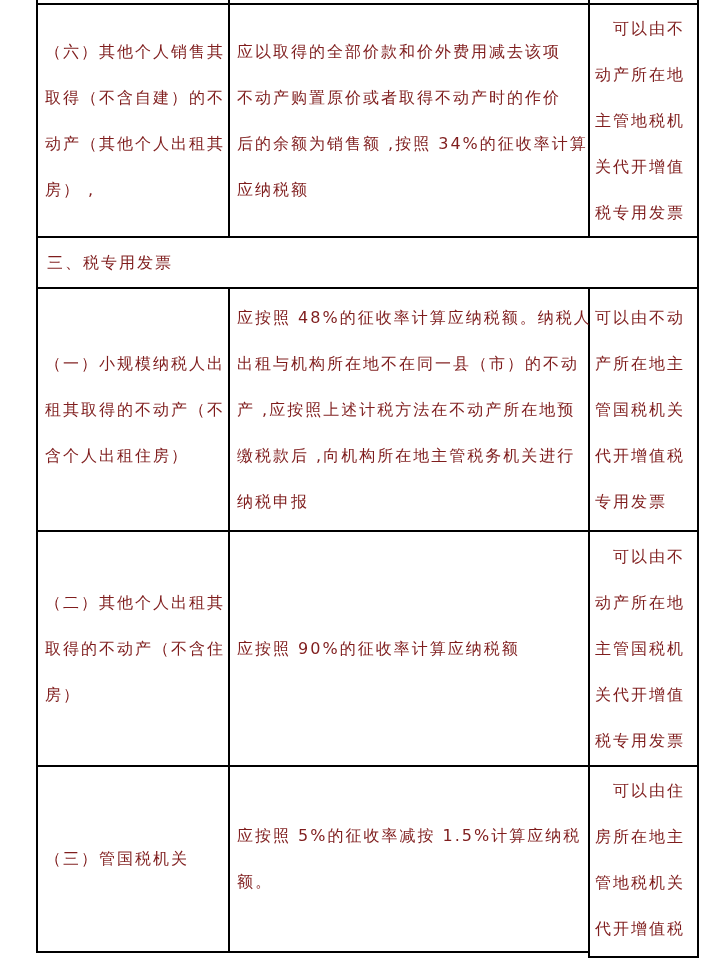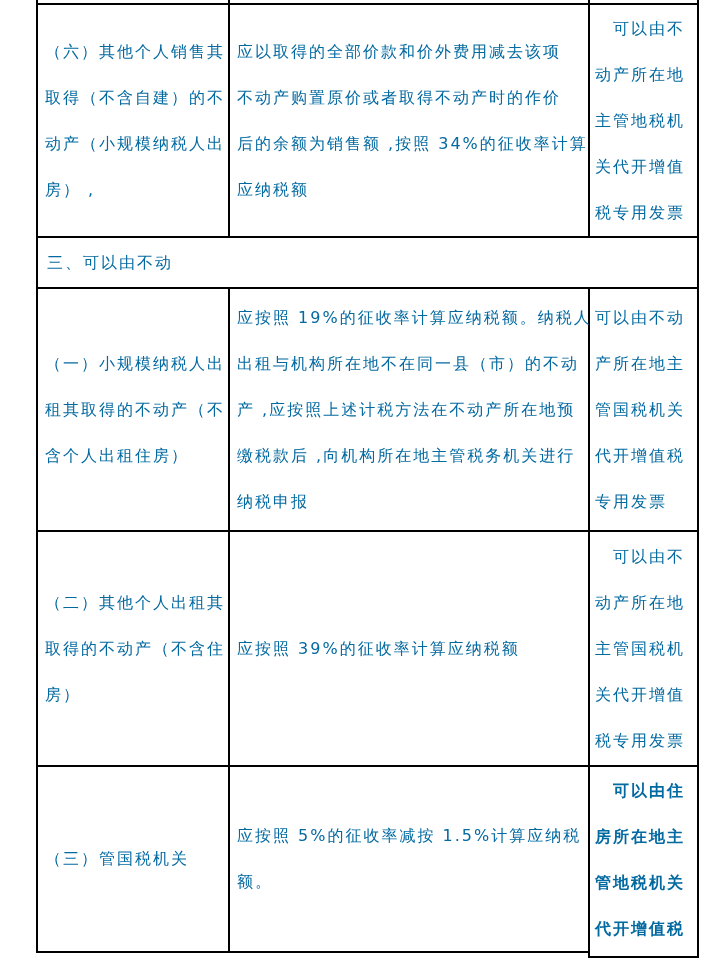--- a/index.html
+++ b/index.html
@@ -8,34 +8,34 @@
     font-family:"DejaVu Sans",sans-serif;color:#000000;
   }
   table.doc{
     border-collapse:collapse;table-layout:fixed;
     margin-left:36px;width:661px;
   }
   td{
     border:2px solid #000000;
     font-size:16px;letter-spacing:2px;line-height:46px;
     vertical-align:middle;white-space:pre;
-    padding:0 6px 0 7px;color:#0369a1;
+    padding:0 6px 0 7px;color:#7f1d1d;
   }
   col.c1{width:192px}
   col.c2{width:360px}
   col.c3{width:109px}
   tr.stub-top td{border-top:none;height:3px;padding:0;line-height:0;}
   tr.r1 td{height:231px}
   tr.r2 td{height:49px}
   tr.r3 td{height:241px}
   tr.r4 td{height:233px}
   tr.r5 td{height:184px}
   td.invoice{padding:0 4px 0 5px;}
   td.section{padding-left:9px;}
-  tr.r5 td.invoice{border-bottom:none;font-weight:bold;}
+  tr.r5 td.invoice{border-bottom:none;}
   tr.stub-bot td{border:none;height:4px;padding:0;line-height:0;}
   tr.stub-bot td.invoice{border-left:2px solid #000;border-right:2px solid #000;border-bottom:2px solid #000;border-top:none;}
 </style>
 </head>
 <body>
 
 <div class="page">
   <table class="doc">
     <colgroup>
       <col class="c1">
@@ -44,55 +44,55 @@
     </colgroup>
     <tbody>
         <tr class="stub-top">
       <td></td>
       <td></td>
       <td></td>
     </tr>
     <tr class="r1">
       <td>（六）其他个人销售其
 取得（不含自建）的不
-动产（小规模纳税人出
+动产（其他个人出租其
 房） ,</td>
       <td>应以取得的全部价款和价外费用减去该项
 不动产购置原价或者取得不动产时的作价
 后的余额为销售额 ,按照 34%的征收率计算
 应纳税额</td>
       <td class="invoice">　可以由不
 动产所在地
 主管地税机
 关代开增值
 税专用发票</td>
     </tr>
     <tr class="r2">
-      <td class="section" colspan="3">三、可以由不动</td>
+      <td class="section" colspan="3">三、税专用发票</td>
     </tr>
     <tr class="r3">
       <td>（一）小规模纳税人出
 租其取得的不动产（不
 含个人出租住房）</td>
-      <td>应按照 19%的征收率计算应纳税额。纳税人
+      <td>应按照 48%的征收率计算应纳税额。纳税人
 出租与机构所在地不在同一县（市）的不动
 产 ,应按照上述计税方法在不动产所在地预
 缴税款后 ,向机构所在地主管税务机关进行
 纳税申报</td>
       <td class="invoice">可以由不动
 产所在地主
 管国税机关
 代开增值税
 专用发票</td>
     </tr>
     <tr class="r4">
       <td>（二）其他个人出租其
 取得的不动产（不含住
 房）</td>
-      <td>应按照 39%的征收率计算应纳税额</td>
+      <td>应按照 90%的征收率计算应纳税额</td>
       <td class="invoice">　可以由不
 动产所在地
 主管国税机
 关代开增值
 税专用发票</td>
     </tr>
     <tr class="r5">
       <td>（三）管国税机关</td>
       <td>应按照 5%的征收率减按 1.5%计算应纳税
 额。</td>

